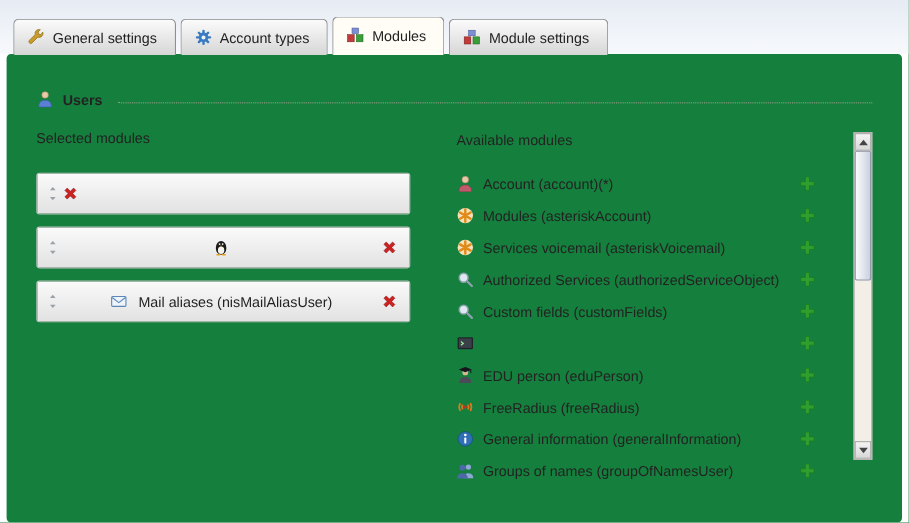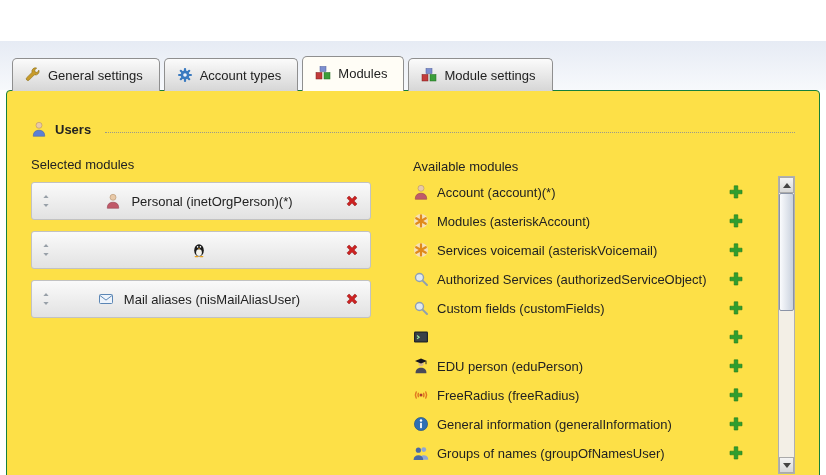--- a/index.html
+++ b/index.html
@@ -7,21 +7,20 @@
   body {
     font-family: "Liberation Sans", "DejaVu Sans", sans-serif;
     font-size: 13px;
     color: #222;
     background: #ffffff;
   }
   .header-band {
     background: linear-gradient(#e6ebf4, #f7f9fc);
     padding: 15px 0 0 12px;
     height: 49px;
-    margin-top: 41px;
   }
   .tab-bar { display:flex; gap:4px; align-items:flex-end; position:relative; z-index:2; }
   .tab {
     display:inline-flex; align-items:center; gap:7px;
     padding: 7px 16px 7px 12px;
     border: 1px solid #8f8f8f;
     border-bottom: none;
     border-radius: 5px 5px 0 0;
     background: linear-gradient(#fbfbfb, #d6d6d6);
     cursor: pointer;
@@ -30,34 +29,34 @@
   }
   .tab.active {
     background: #fffdf6;
     height: 35px;
     padding-bottom: 9px;
   }
   .panel {
     position: relative;
     z-index: 1;
     margin: 0 6px;
-    border: 1px solid #15803d;
+    border: 3px solid #15803d;
     border-radius: 4px;
-    background: #fde047;
+    background: #15803d;
     height: 426px;
     padding: 30px 24px 0 24px;
     overflow: hidden;
   }
   .section-head { display:flex; align-items:center; gap:8px; }
   .section-title { font-weight: bold; }
   .section-rule { flex:1; border-bottom: 1px dotted #9a9a8a; height: 1px; margin-left: 6px; margin-top: 6px; }
   .cols { display:flex; margin-top: 20px; }
   .col-left { width: 352px; }
-  .col-right { flex:1; margin-left: 30px; display:flex;align-items:flex-end; }
-  .col-label { margin-bottom: 10px; }
+  .col-right { flex:1; margin-left: 30px; display:flex; }
+  .col-label { margin-bottom: 24px; }
   .mod-bar {
     display:flex; align-items:center;
     height: 38px;
     margin-bottom: 11px;
     border: 1px solid #c2c2c2;
     border-radius: 3px;
     background: linear-gradient(#fafafa, #e2e2e2);
     padding: 0 10px 0 6px;
     width: 340px;
   }
@@ -164,29 +163,20 @@
     <div class="col-left">
       <div class="col-label">Selected modules</div>
 
       <div class="mod-bar">
         <span class="ic btn-ic">
           <svg viewBox="0 0 16 16">
               <path d="M8 2l2.6 3H5.4z" fill="#98a0a8"></path>
               <path d="M8 14l-2.6-3h5.2z" fill="#98a0a8"></path>
             </svg>
         </span>
-        <span class="bar-center">
-          <span class="ic">
-            <svg viewBox="0 0 16 16">
-              <circle cx="8" cy="4.3" r="3" fill="#e8c9a8" stroke="#a8855e" stroke-width="0.5"></circle>
-              <path d="M2.3 14.5c0-3.6 2.5-5.3 5.7-5.3s5.7 1.7 5.7 5.3v.8H2.3z" fill="#c05a6a" stroke="#8a3a48" stroke-width="0.5"></path>
-            </svg>
-          </span>
-          <span>Personal (inetOrgPerson)(*)</span>
-        </span>
         <button class="btn-ic">
           <svg viewBox="0 0 16 16">
               <path d="M3 5.1 5.1 3 8 5.9 10.9 3 13 5.1 10.1 8 13 10.9 10.9 13 8 10.1 5.1 13 3 10.9 5.9 8z" fill="#cc2222" stroke="#8a1414" stroke-width="0.5"></path>
             </svg>
         </button>
       </div>
 
       <div class="mod-bar">
         <span class="ic btn-ic">
           <svg viewBox="0 0 16 16">

